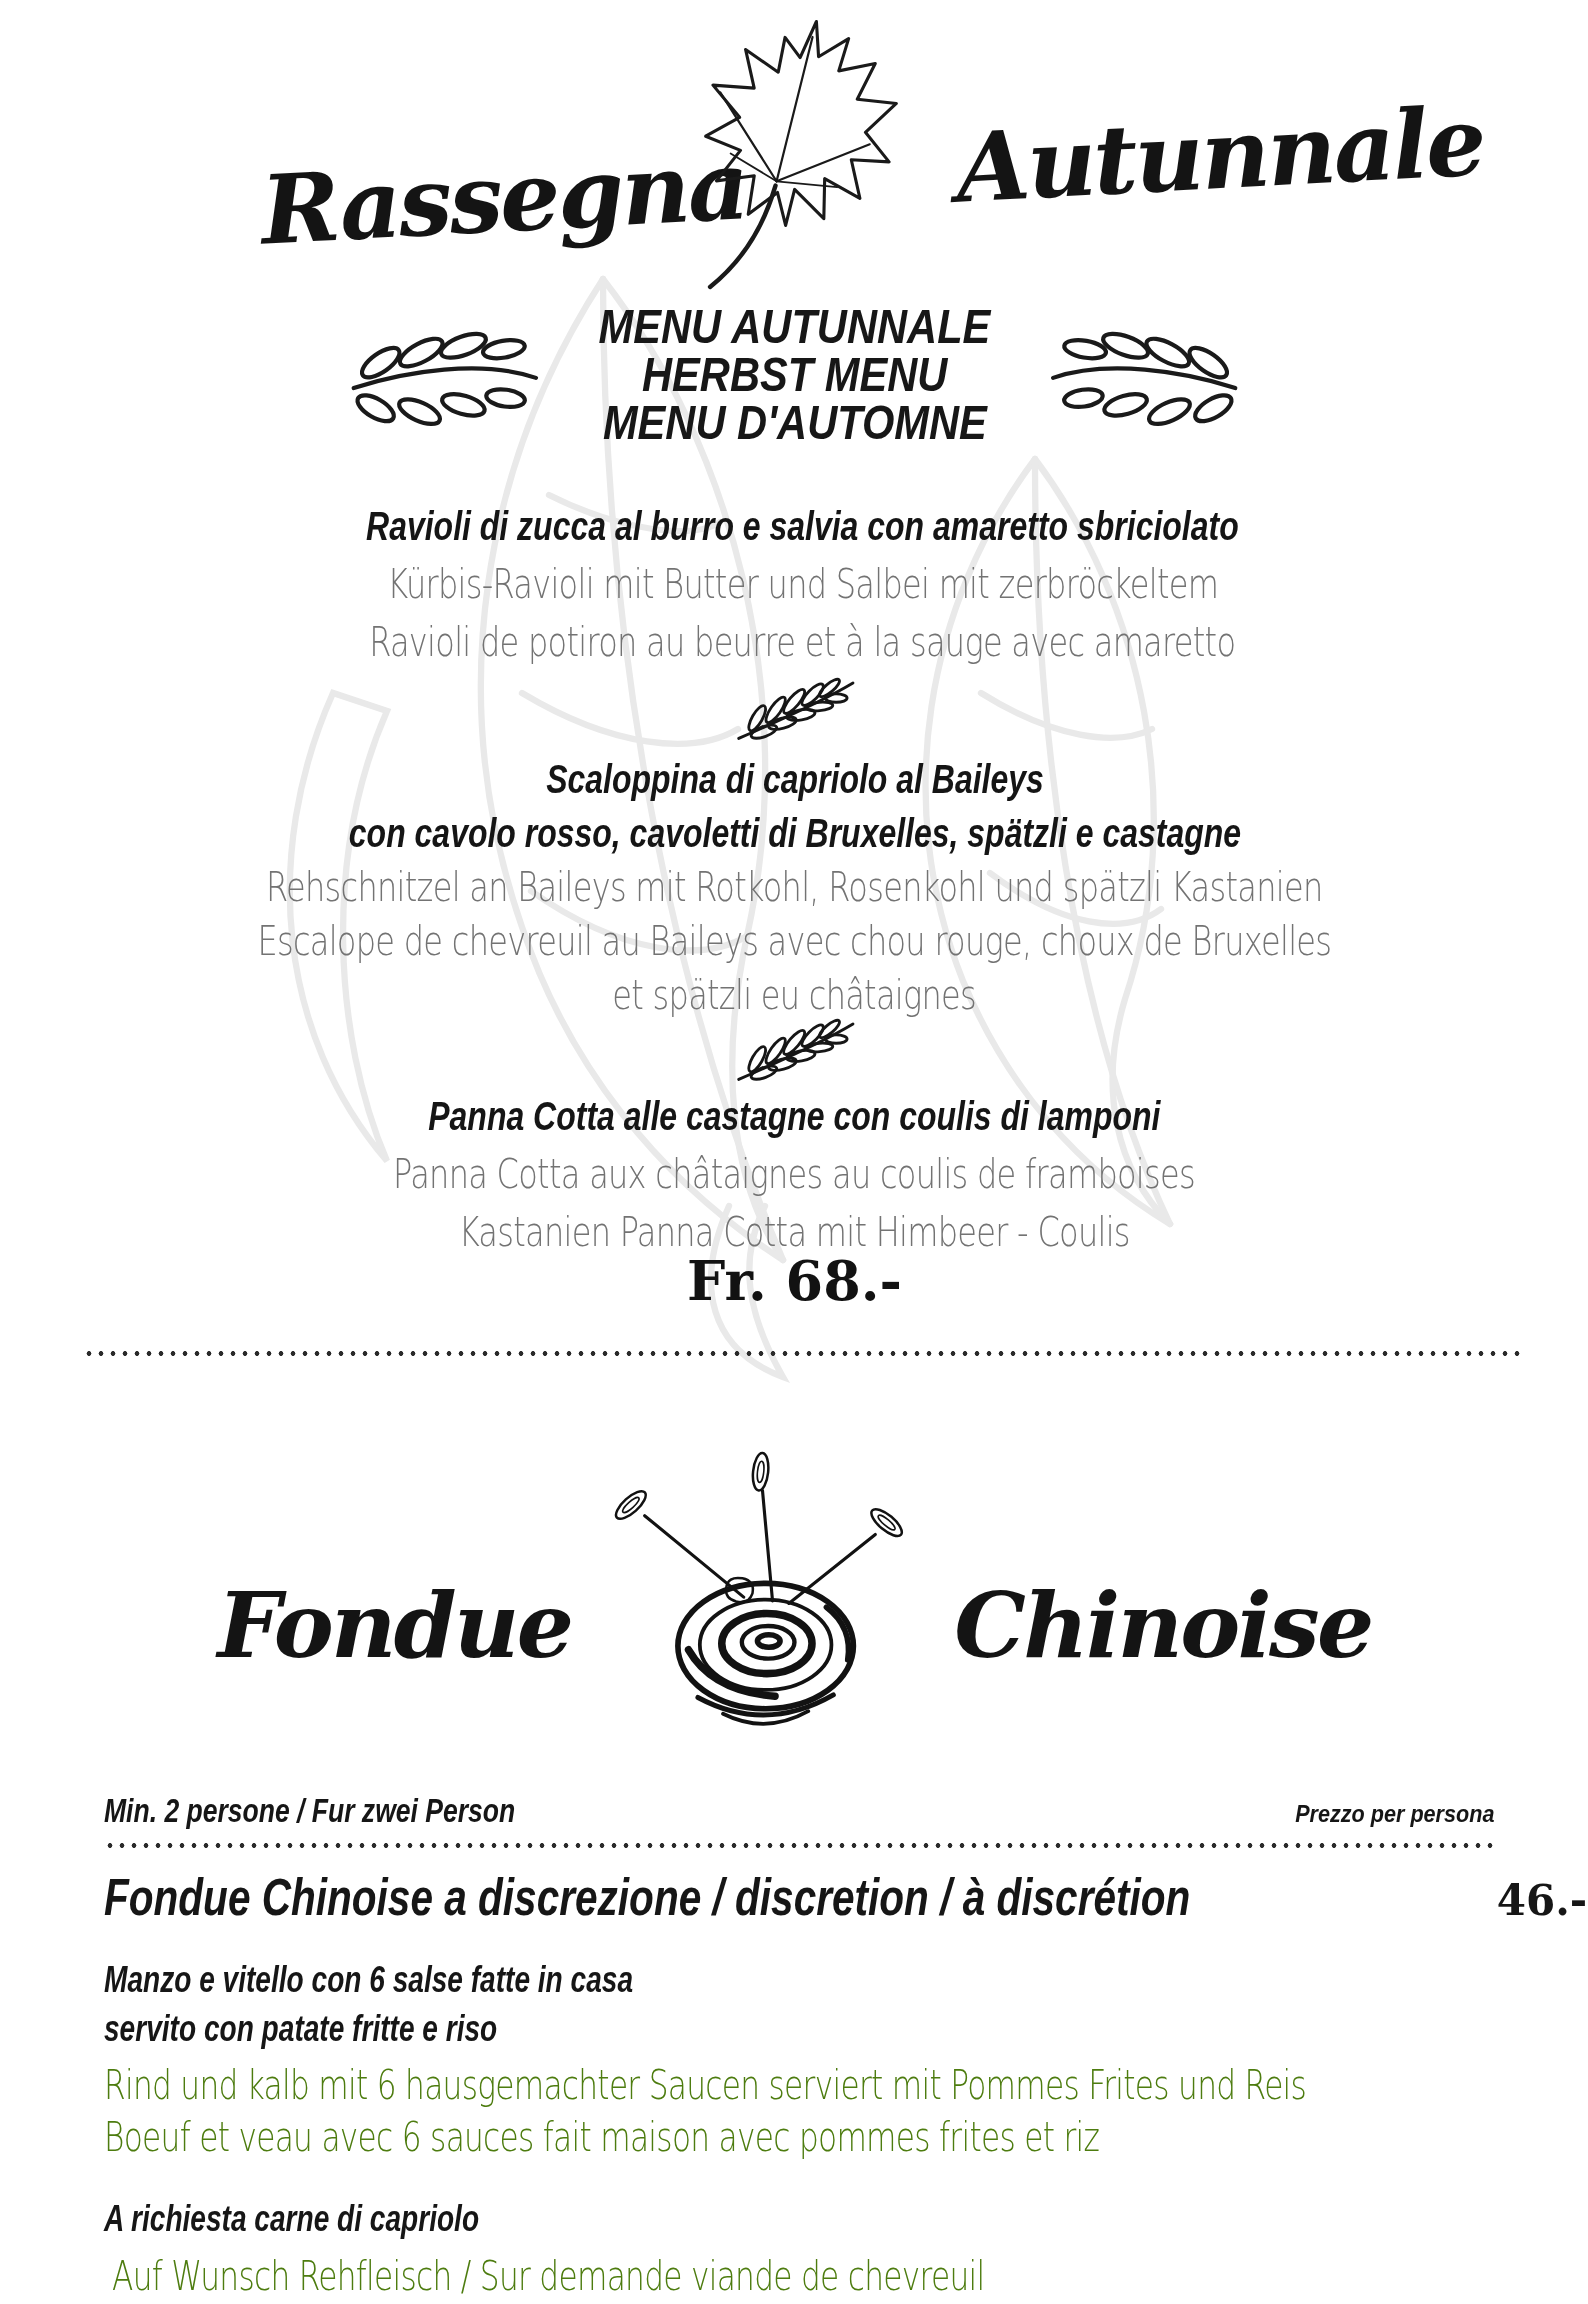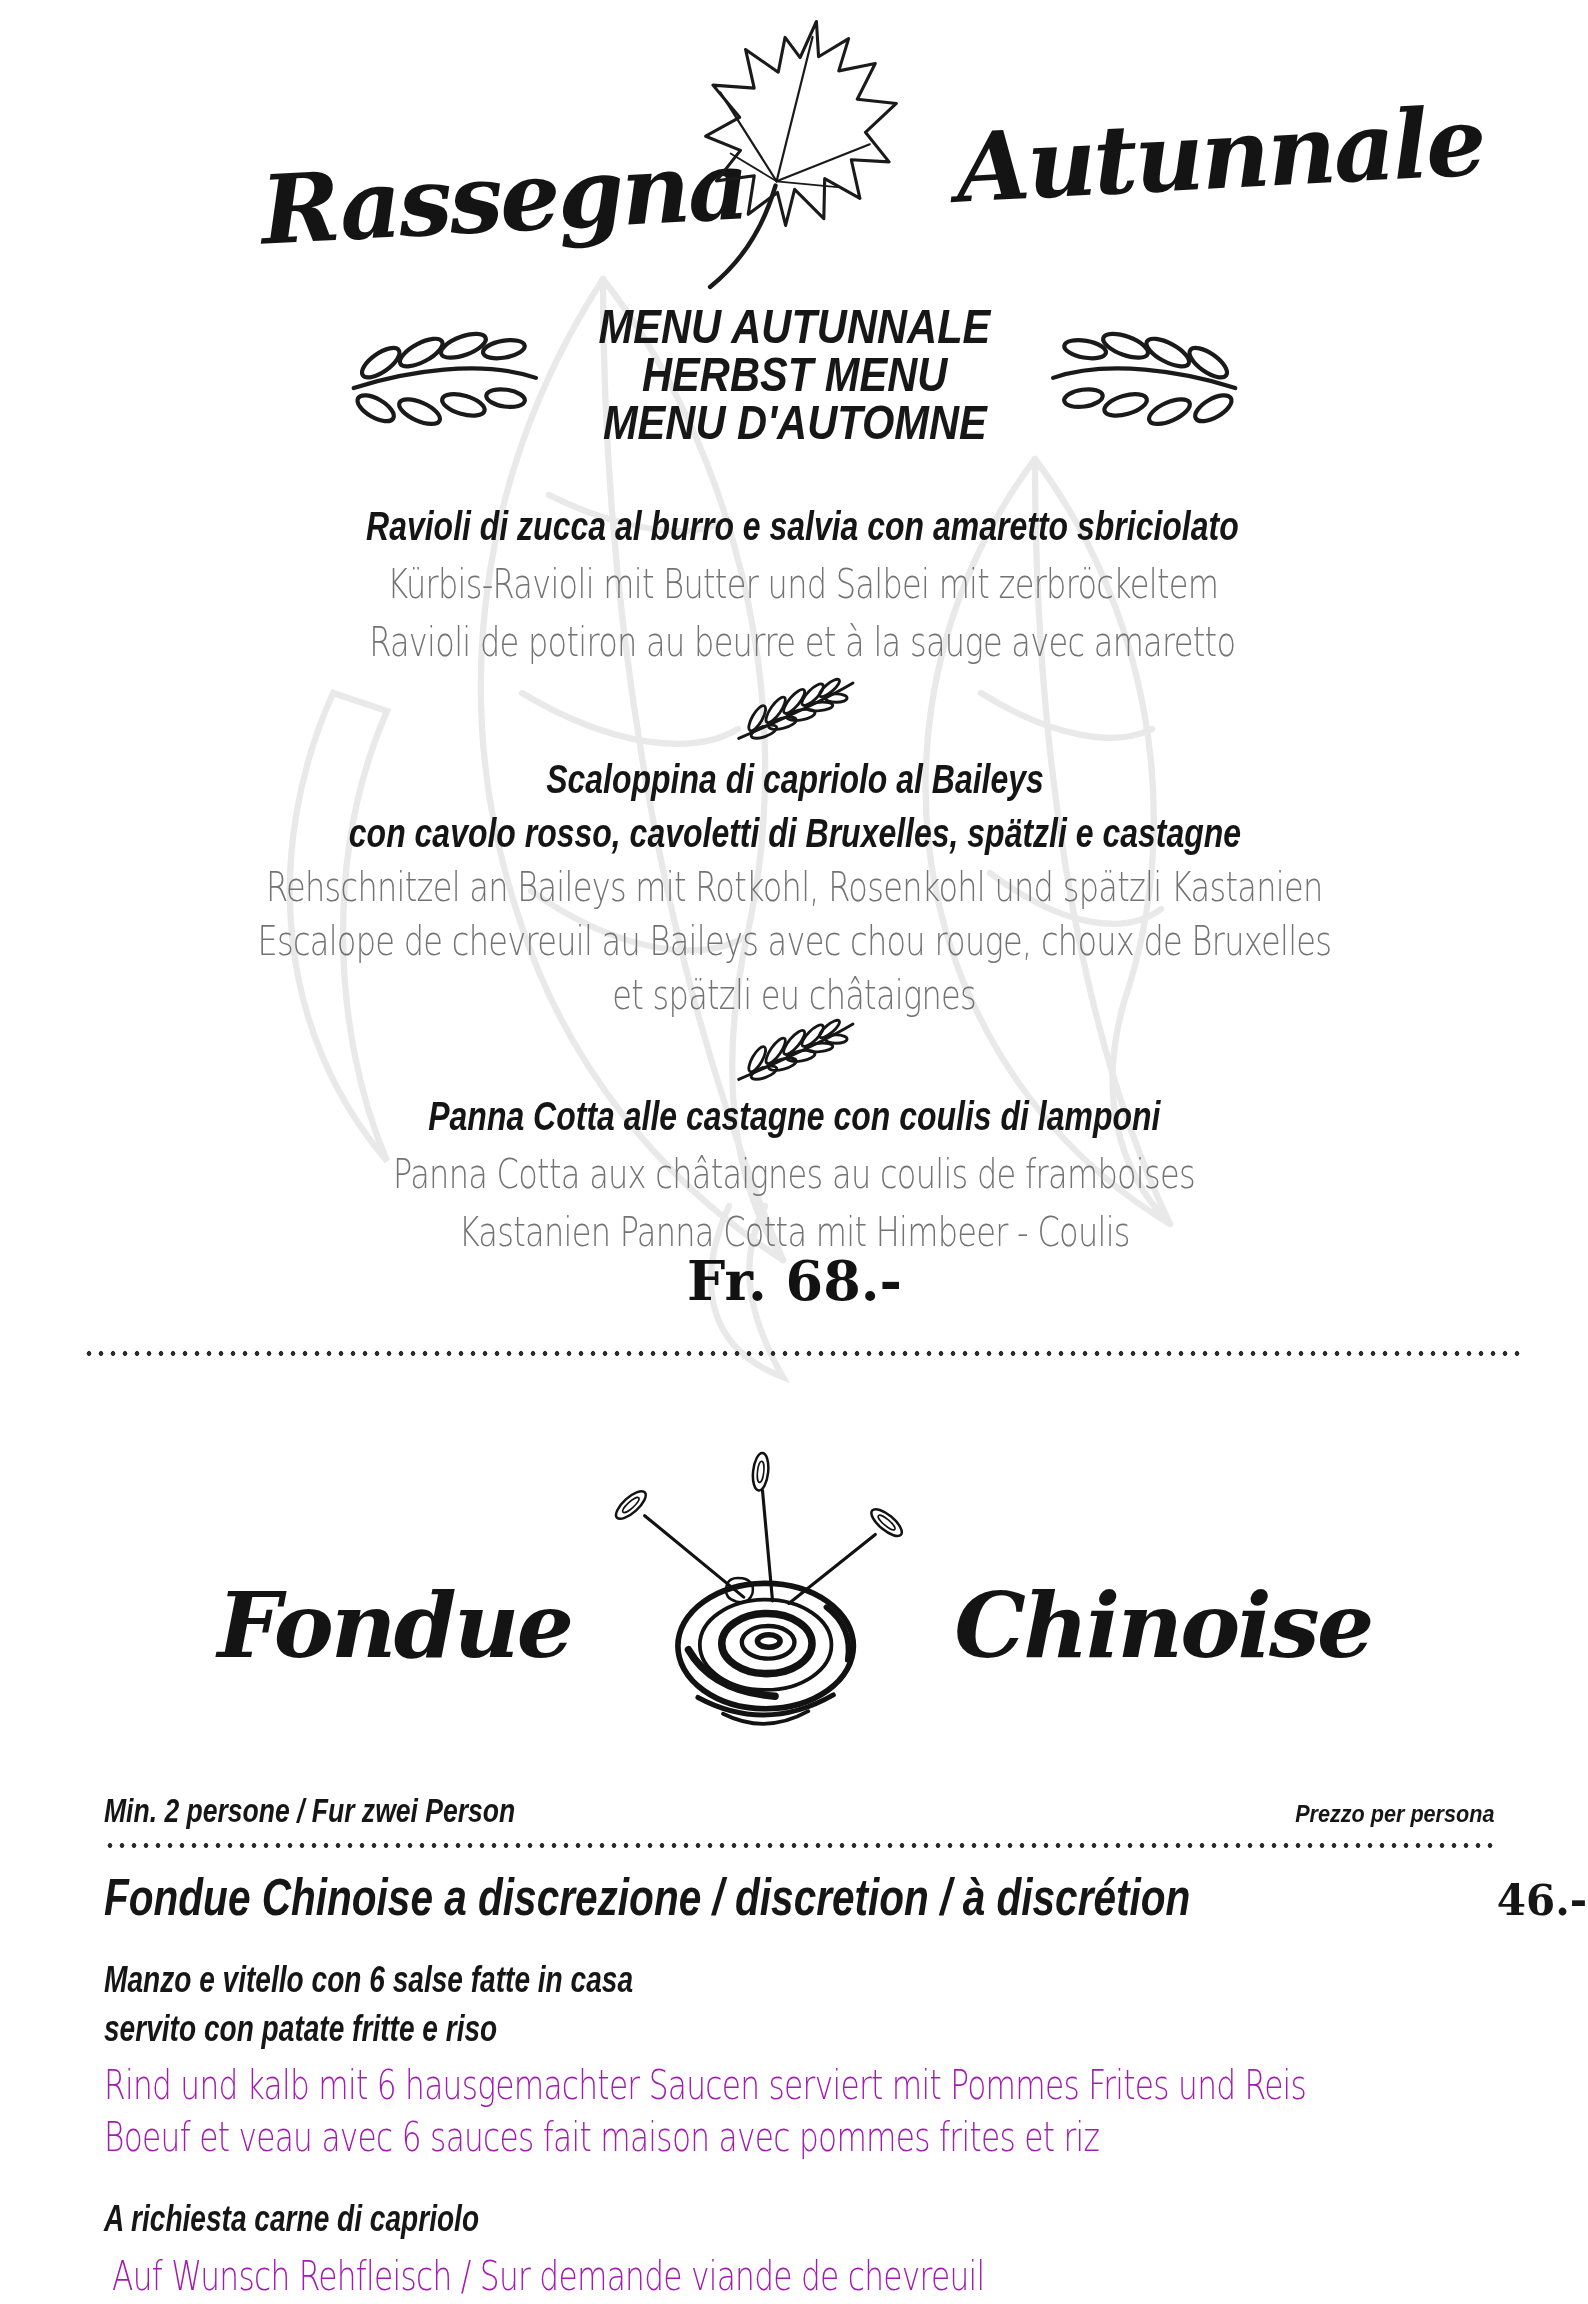--- a/index.html
+++ b/index.html
@@ -39,21 +39,21 @@
   .row{position:absolute;left:104px;right:95px;display:flex;justify-content:space-between;
        align-items:baseline;}
   .min-note{font-size:34px;font-weight:bold;font-style:italic;white-space:nowrap;}
   .prz-hdr{font-size:24px;font-weight:bold;font-style:italic;white-space:nowrap;}
   .item-label{font-size:52px;font-weight:bold;font-style:italic;white-space:nowrap;}
   .item-price{font-family:"DejaVu Serif",serif;font-weight:bold;font-size:42px;margin-right:52px;}
 
   .blk-left{position:absolute;left:104px;right:95px;text-align:left;}
   .b-bold{font-size:36px;font-weight:bold;font-style:italic;line-height:49px;white-space:nowrap;}
   .b-light{font-family:"DejaVu Sans",sans-serif;font-weight:200;font-size:40px;line-height:52px;
-           color:#a21caf;letter-spacing:-0.9px;white-space:nowrap;}
+           color:#4d7c0f;letter-spacing:-0.9px;white-space:nowrap;}
 
   .fondue-row{position:absolute;top:1393px;left:0;right:0;height:387px;
               display:flex;justify-content:center;align-items:center;gap:16px;}
   .fondue-word{font-size:90px;transform:translateY(38px);}
   svg{display:block;}
 </style>
 </head>
 <body>
 
 <div class="page">

